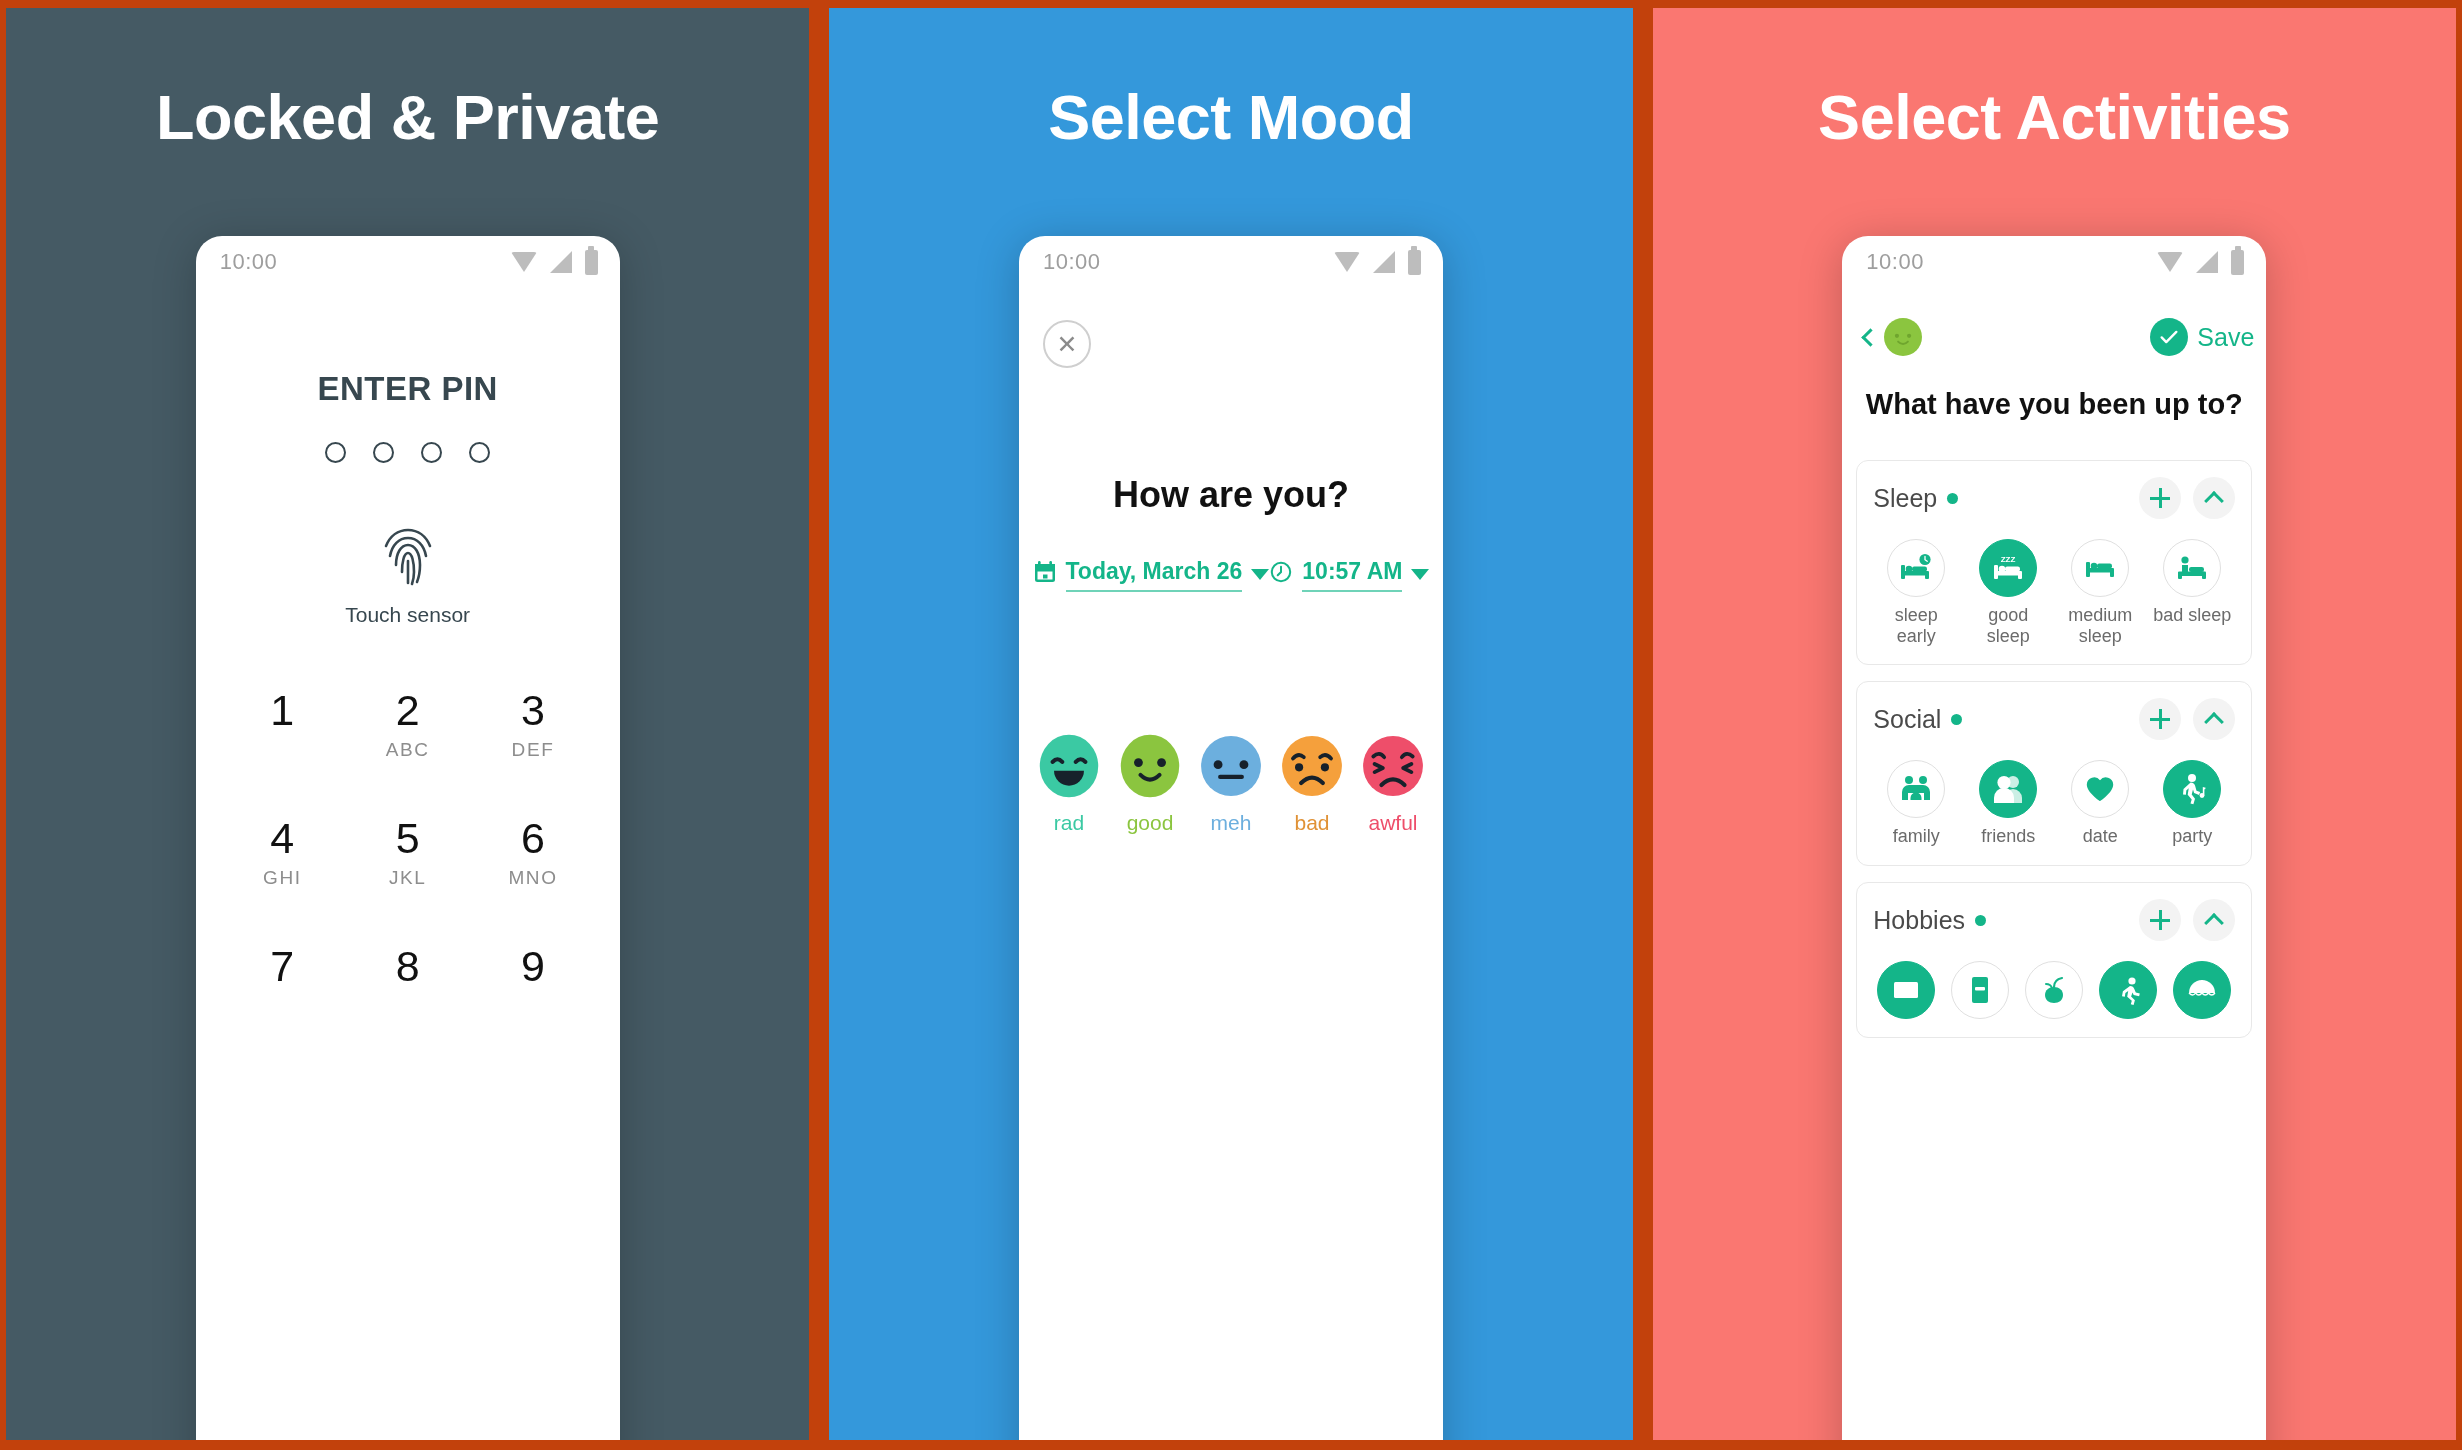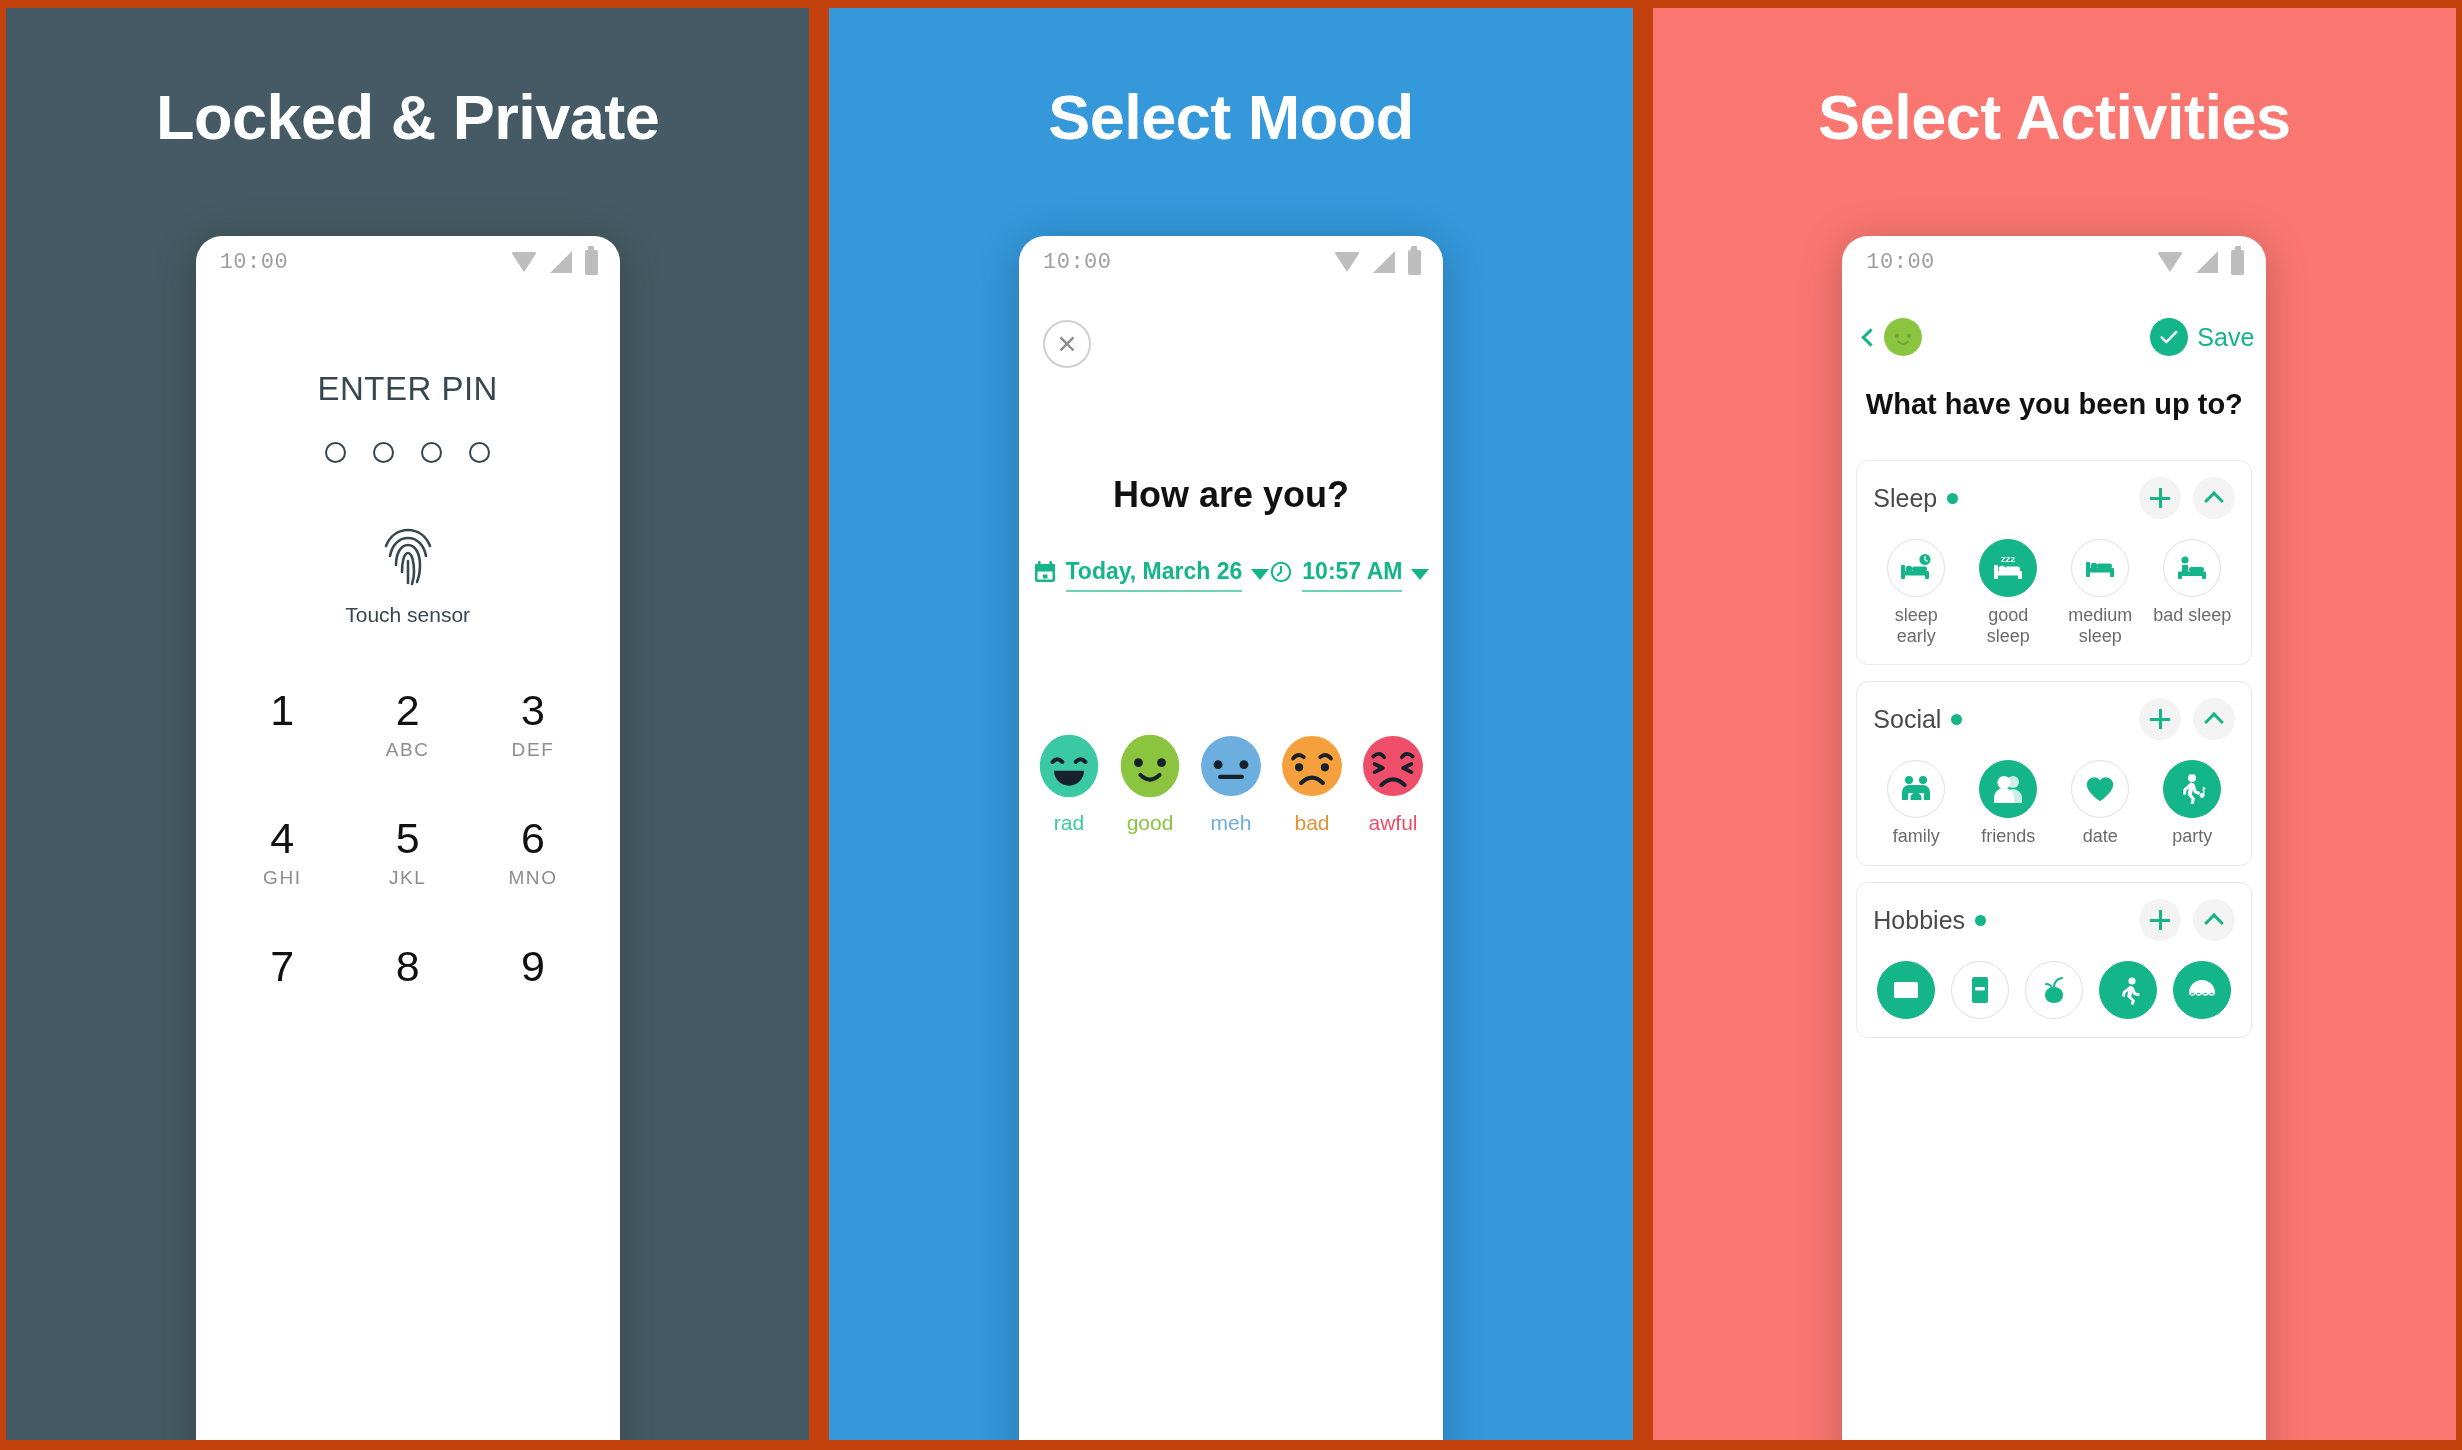--- a/index.html
+++ b/index.html
@@ -56,21 +56,20 @@
     text-align: left;
   }
   .phone-3 { top: 228px; }
 
   .statusbar {
     height: 52px;
     display: flex;
     align-items: center;
     justify-content: space-between;
     padding: 0 22px 0 24px;
-    font-family: Liberation Mono, monospace;
   }
   .clock {
     color: #9e9e9e;
     font-size: 22px;
     letter-spacing: 0.5px;
   }
   .sys-icons { display: flex; align-items: center; gap: 13px; }
   .ic-wifi {
     width: 0; height: 0;
     border-left: 13px solid transparent;
@@ -97,21 +96,21 @@
     background: #bdbdbd;
     border-radius: 1px 1px 0 0;
   }
 
   
   .pin-wrap { padding-top: 82px; text-align: center; }
   .pin-title {
     font-size: 33px;
     color: #37474F;
     letter-spacing: 0.5px;
-    font-weight: normal;
+    font-weight: bold;
   }
   .pin-dots {
     margin-top: 34px;
     display: flex;
     justify-content: center;
     gap: 27px;
   }
   .pin-dot {
     width: 21px; height: 21px;
     border: 2.5px solid #37474F;

